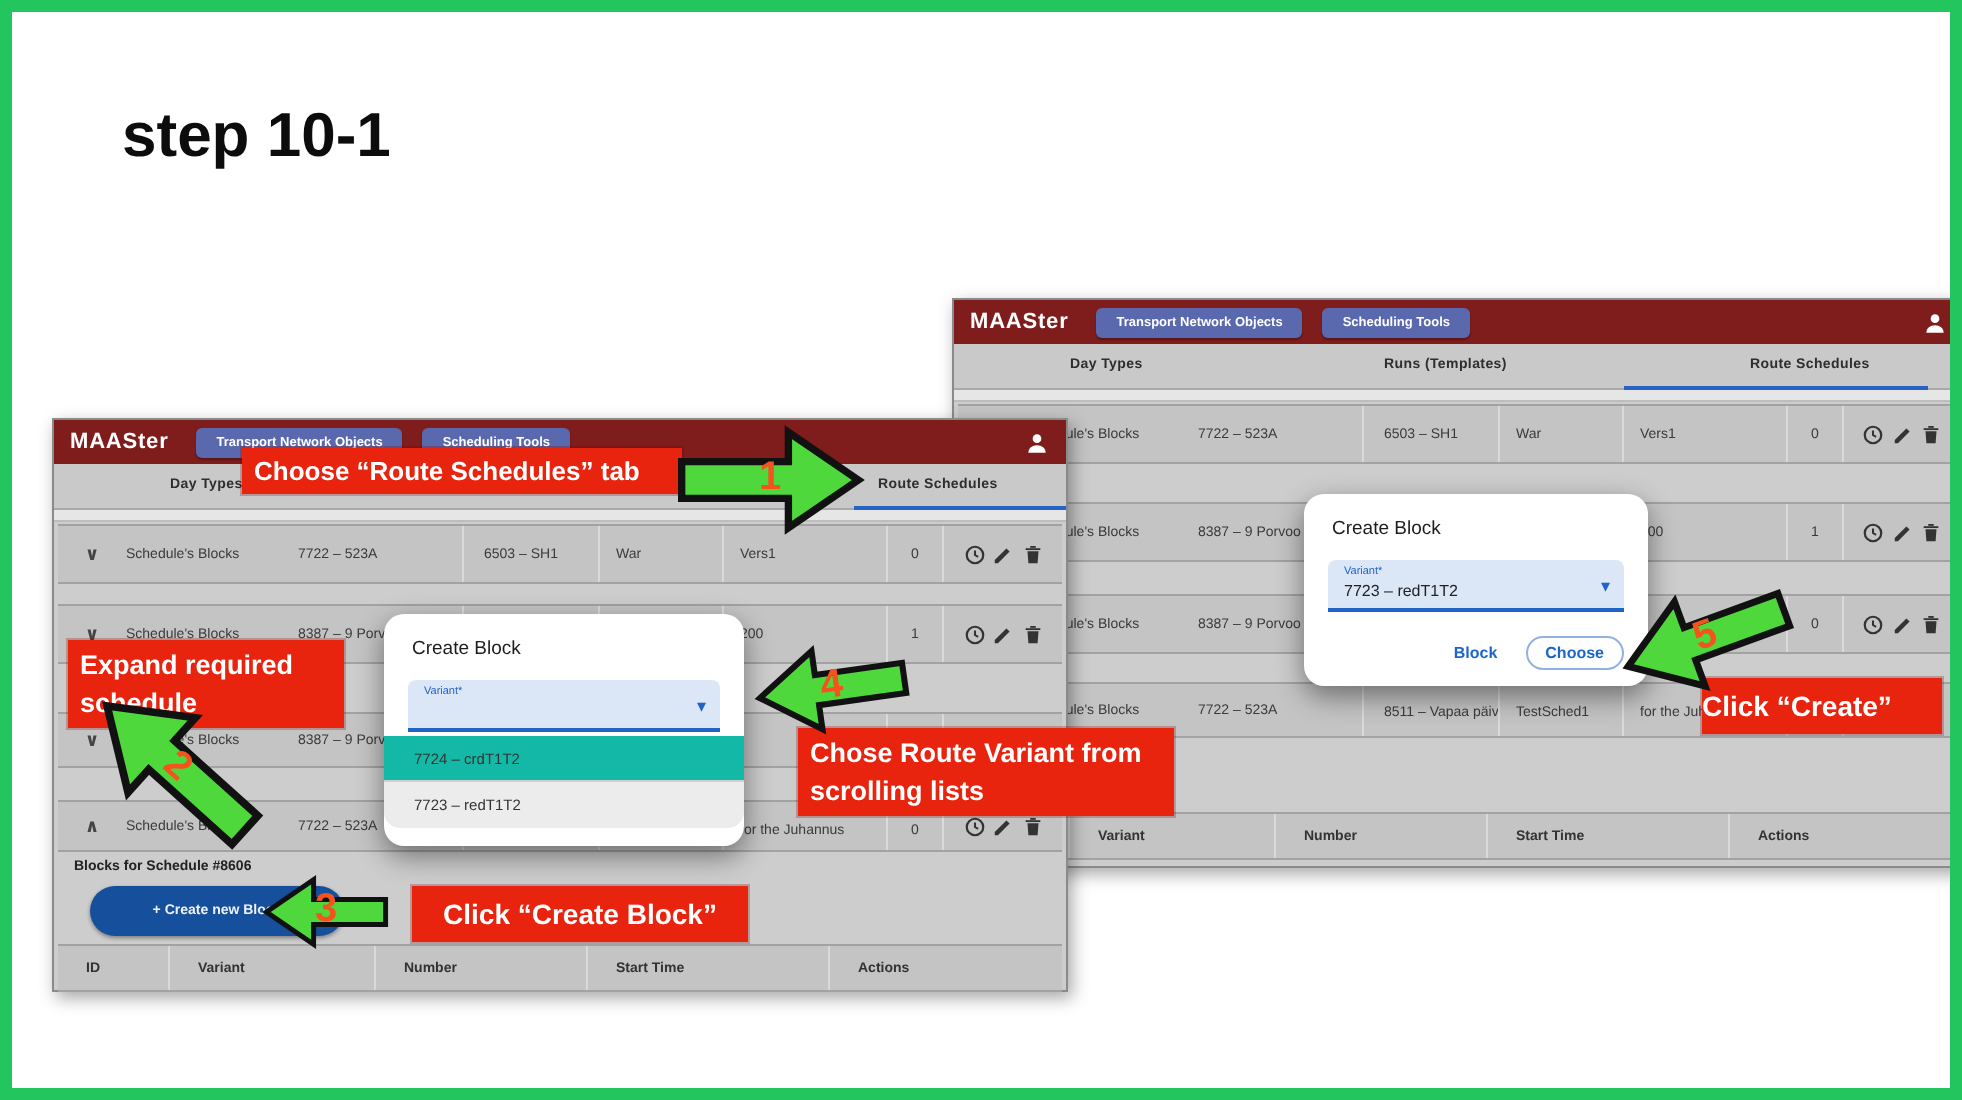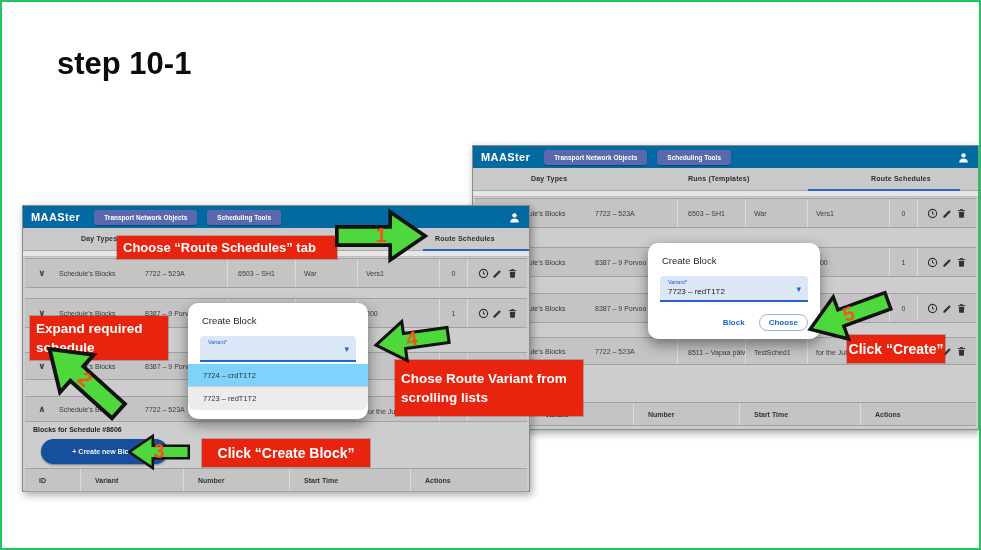--- a/index.html
+++ b/index.html
@@ -1,29 +1,29 @@
 <!DOCTYPE html>
 <html><head>
 <meta charset="utf-8">
 <style>
   html,body{margin:0;padding:0;background:#fff;}
   *{box-sizing:border-box;font-family:"Liberation Sans","DejaVu Sans",sans-serif;}
-  #stage{position:relative;width:981px;height:550px;background:#fff;border:2px solid #22c55e;overflow:hidden;}
+  #stage{position:relative;width:981px;height:550px;background:#fff;border:6px solid #22c55e;overflow:hidden;}
 
   
   .slide-title{position:absolute;left:55px;top:44px;font-size:31px;font-weight:700;color:#0c0c0c;}
   .slide-sub{position:absolute;left:55px;top:99px;font-size:24px;font-weight:700;color:#0c0c0c;}
   .slide-sub .hl{color:#1b7e1e;font-size:20px;margin-left:42px;}
 
   
   .win{position:absolute;background:#cdcdcd;border:1px solid #8a8a8a;box-shadow:2px 3px 8px rgba(0,0,0,.35);}
   #win-left{left:20px;top:203px;width:508px;height:287px;z-index:10;}
   #win-right{left:470px;top:143px;width:507px;height:285px;z-index:1;}
 
-  .appbar{position:absolute;left:0;right:0;top:0;height:22px;background:#0369a1;display:flex;align-items:center;padding:0 8px;}
+  .appbar{position:absolute;left:0;right:0;top:0;height:22px;background:#7f1d1d;display:flex;align-items:center;padding:0 8px;}
   .brand{color:#fff;font-size:11px;font-weight:700;letter-spacing:.4px;margin-right:14px;}
   .navbtn{background:#5a68ae;color:#fff;font-size:6.5px;font-weight:700;border:none;border-radius:3px;padding:4px 10px;margin-right:10px;box-shadow:0 1px 1px rgba(0,0,0,.3);}
   .person{margin-left:auto;width:13px;height:13px;}
 
   .tabbar{position:absolute;left:0;right:0;top:22px;height:23px;background:#c9c9c9;border-bottom:1px solid #a9a9a9;}
   .tab{position:absolute;top:7px;font-size:7px;font-weight:700;color:#2e2e2e;letter-spacing:.2px;}
   .tab-underline{position:absolute;bottom:-1px;height:2px;background:#2962c4;}
   .tabstrip{position:absolute;left:0;right:0;top:45px;height:6px;background:#e6e6e6;border-bottom:1px solid #bdbdbd;}
 
   .srow{position:absolute;left:2px;right:2px;height:30px;background:#c4c4c4;border-top:1px solid #a2a2a2;border-bottom:1px solid #a2a2a2;display:flex;align-items:center;font-size:7px;color:#3a3a3a;}
@@ -46,21 +46,21 @@
   .bh-id{width:55px;} .bh-var{width:103px;} .bh-num{width:106px;} .bh-st{width:121px;} .bh-act{flex:1;}
 
   
   .dialog{position:absolute;background:#fff;border-radius:10px;box-shadow:0 5px 14px rgba(0,0,0,.45);z-index:5;}
   .dlg-title{font-size:9.5px;color:#1d1d1d;padding:12px 12px 0 14px;}
   .field{position:relative;margin:10px 12px 0 12px;height:26px;background:#dbe7f6;border-radius:4px 4px 0 0;border-bottom:2px solid #2164c7;padding:3px 8px 0 8px;}
   .field .flabel{display:block;font-size:5.5px;color:#2164c7;}
   .field .fvalue{display:block;font-size:8px;color:#222;margin-top:2px;}
   .field .caret{position:absolute;right:7px;top:8px;color:#2164c7;font-size:9px;cursor:pointer;}
   .opts{margin-top:2px;border-radius:0 0 8px 8px;overflow:hidden;}
-  .opt{height:23px;line-height:23px;background:#7dd3fc;border-bottom:1px solid #d0d0d0;font-size:7.5px;color:#333;padding-left:15px;cursor:pointer;}
+  .opt{height:23px;line-height:23px;background:#14b8a6;border-bottom:1px solid #d0d0d0;font-size:7.5px;color:#333;padding-left:15px;cursor:pointer;}
   .opt:last-child{border-bottom:none;background:#ececec;}
   .dlg-btns{display:flex;justify-content:flex-end;align-items:center;gap:12px;margin:12px 12px 0 0;}
   .dlg-cancel{background:none;border:none;color:#1a66c9;font-size:8px;font-weight:700;cursor:pointer;padding:2px 2px;}
   .dlg-create{background:none;border:1px solid #8fb2e2;border-radius:11px;color:#1a66c9;font-size:8px;font-weight:700;cursor:pointer;padding:3px 9px;}
 
   
   .ann{position:absolute;z-index:20;background:#e8240f;color:#fff;font-weight:700;display:flex;align-items:center;box-shadow:0 0 0 1px rgba(120,0,0,.25);}
   .arrow{position:absolute;z-index:21;}
   .arrow svg{width:100%;height:100%;overflow:visible;}
   .arrow .num{position:absolute;top:50%;left:50%;transform:translate(-50%,-54%);color:#f4531e;font-size:20px;font-weight:700;}
@@ -338,21 +338,21 @@
         <span class="flabel">Variant*</span>
         <span class="caret">▾</span>
       </div>
       <div class="opts">
         <div class="opt">7724 – crdT1T2</div>
         <div class="opt">7723 – redT1T2</div>
       </div>
     </div>
   </div>
 
-  <div class="ann" style="left:115px;top:234px;width:220px;height:23px;font-size:13px;padding-left:6px">
+  <div class="ann" style="left:115px;top:218px;width:220px;height:23px;font-size:13px;padding-left:6px">
     <span>Choose “Route Schedules” tab</span>
   </div>
   <div class="arrow" style="left:333px;top:206px;width:92px;height:56px">
     <svg viewBox="0 0 100 58">
         <polygon points="98,29 60,3 60,19 2,19 2,39 60,39 60,55" fill="#4fd83c" stroke="#111" stroke-width="4"></polygon>
       </svg>
     <span class="num">1</span>
   </div>
 
   <div class="ann" style="left:28px;top:314px;width:138px;height:44px;font-size:13.5px;line-height:19px;padding-left:6px">
@@ -368,31 +368,31 @@
   <div class="ann" style="left:200px;top:437px;width:168px;height:28px;font-size:14px;justify-content:center">
     <span>Click  “Create Block”</span>
   </div>
   <div class="arrow" style="left:112px;top:432px;width:90px;height:36px">
     <svg viewBox="0 0 100 58">
         <polygon points="2,29 40,3 40,19 98,19 98,39 40,39 40,55" fill="#4fd83c" stroke="#111" stroke-width="4"></polygon>
       </svg>
     <span class="num">3</span>
   </div>
 
-  <div class="ann" style="left:393px;top:358px;width:188px;height:56px;font-size:13.5px;line-height:19px;padding-left:6px">
+  <div class="ann" style="left:393px;top:358px;width:188px;height:44px;font-size:13.5px;line-height:19px;padding-left:6px">
     <span>Chose Route Variant from scrolling lists</span>
   </div>
   <div class="arrow" style="left:366px;top:316px;width:88px;height:44px;transform:rotate(-8deg)">
     <svg viewBox="0 0 100 58">
         <polygon points="2,29 40,3 40,19 98,19 98,39 40,39 40,55" fill="#4fd83c" stroke="#111" stroke-width="4"></polygon>
       </svg>
     <span class="num">4</span>
   </div>
 
-  <div class="ann" style="left:845px;top:333px;width:98px;height:28px;font-size:14px;justify-content:center">
+  <div class="ann" style="left:845px;top:333px;width:120px;height:28px;font-size:14px;">
     <span>Click  “Create”</span>
   </div>
   <div class="arrow" style="left:798px;top:288px;width:98px;height:50px;transform:rotate(-20deg)">
     <svg viewBox="0 0 100 58">
         <polygon points="2,29 40,3 40,19 98,19 98,39 40,39 40,55" fill="#4fd83c" stroke="#111" stroke-width="4"></polygon>
       </svg>
     <span class="num">5</span>
   </div>
 
 </div>

